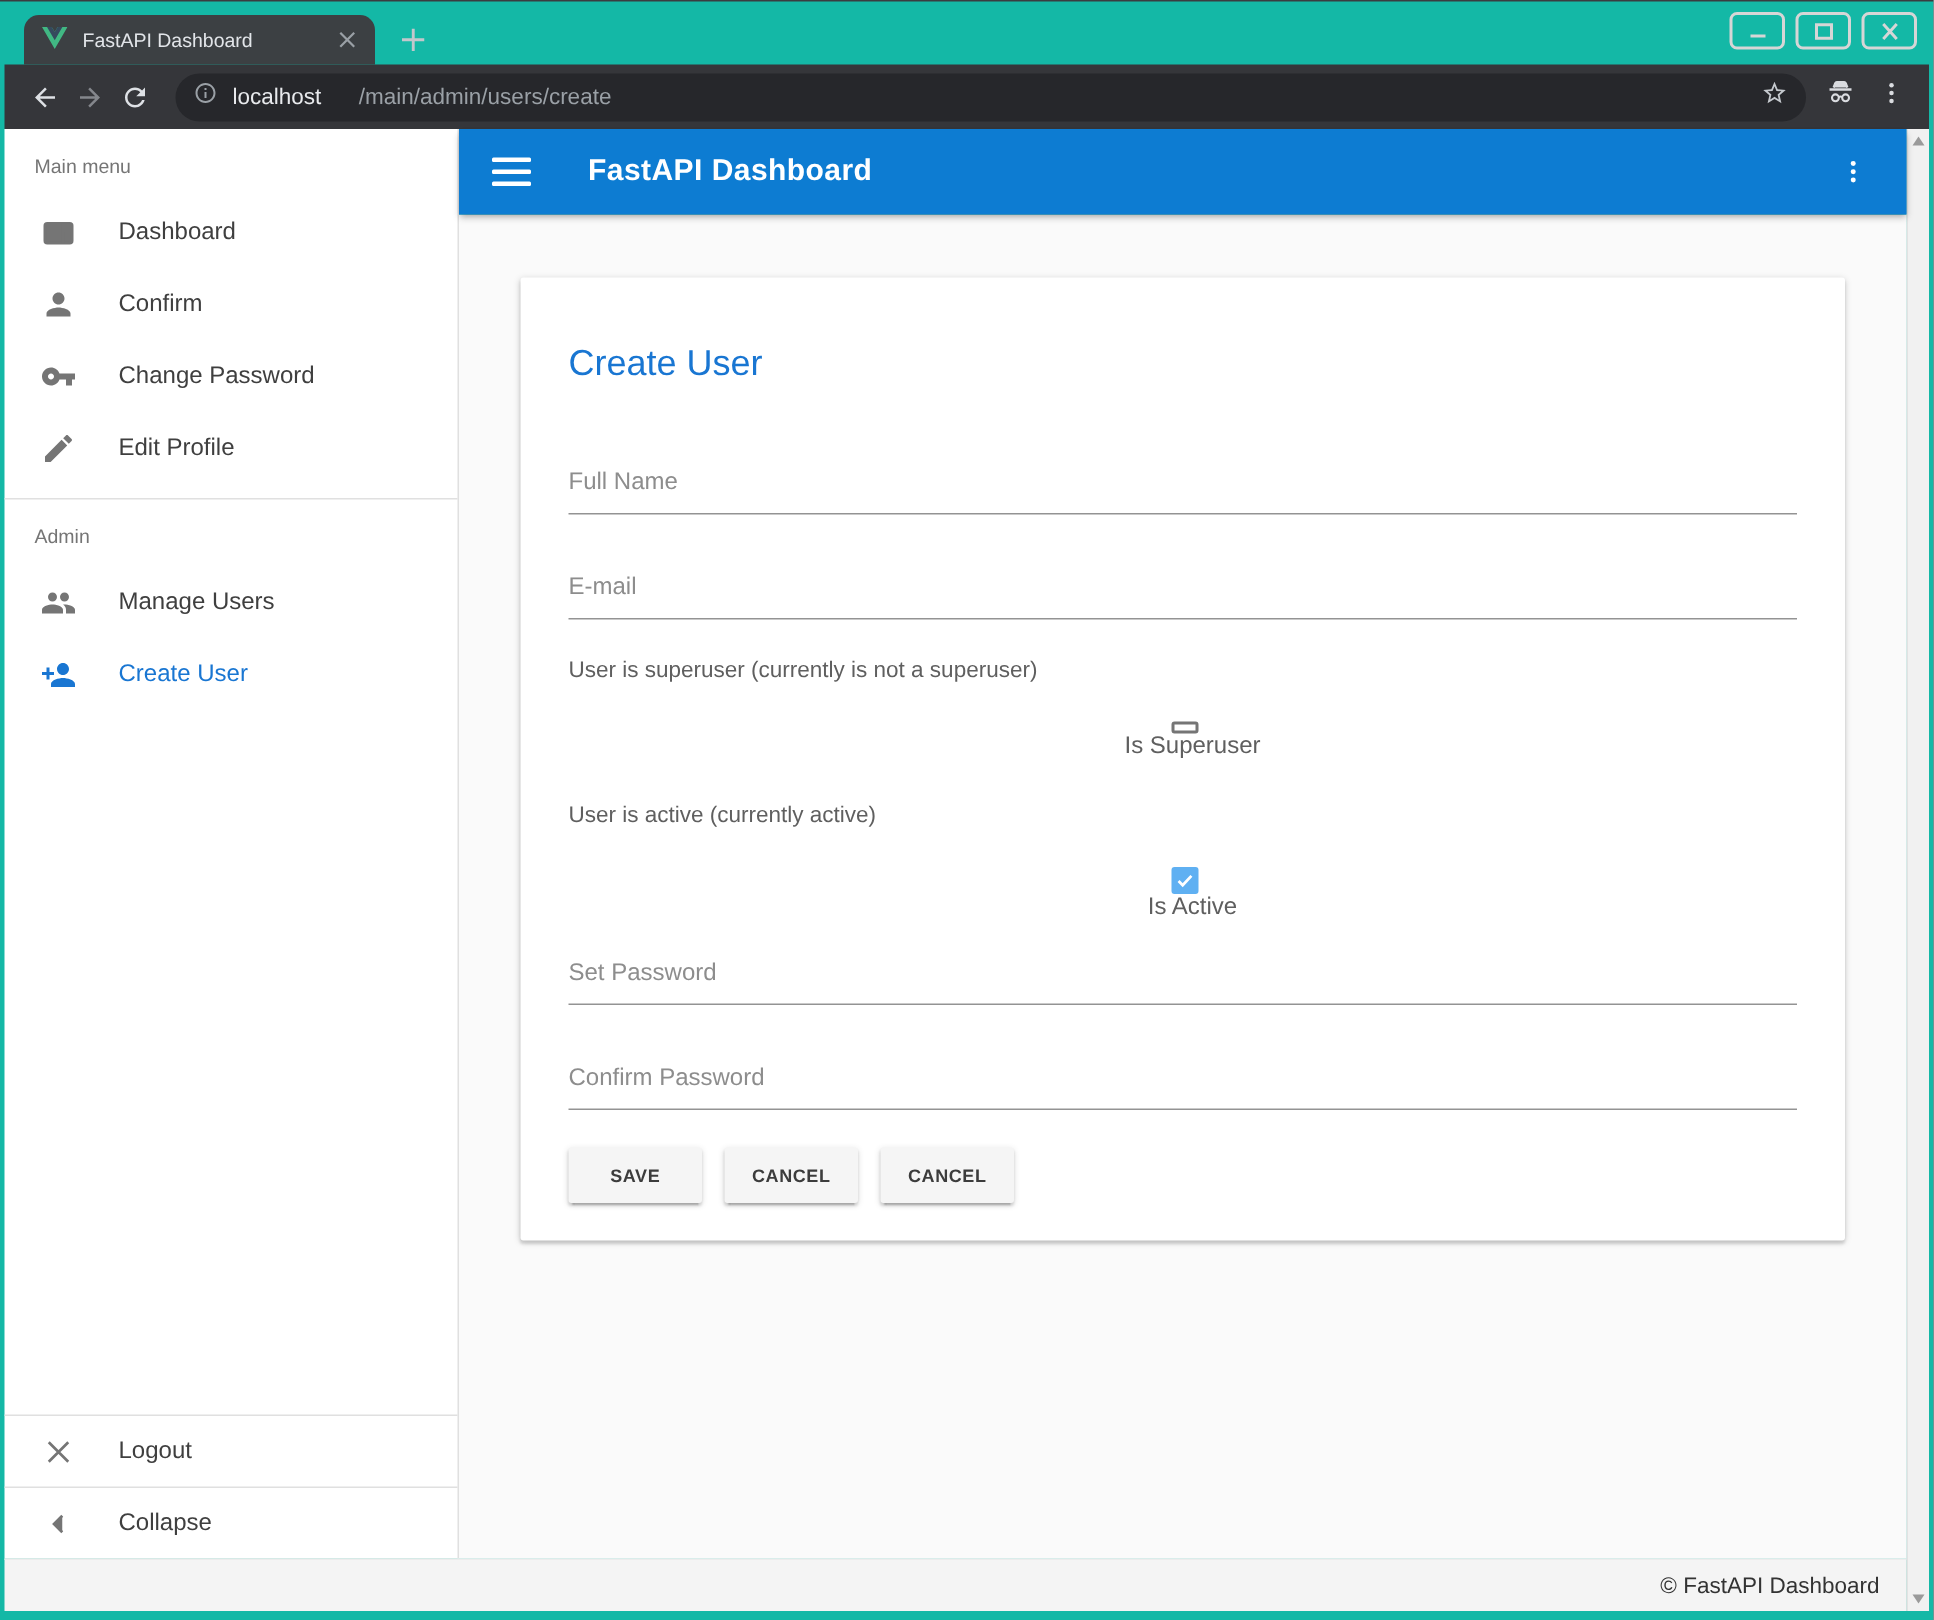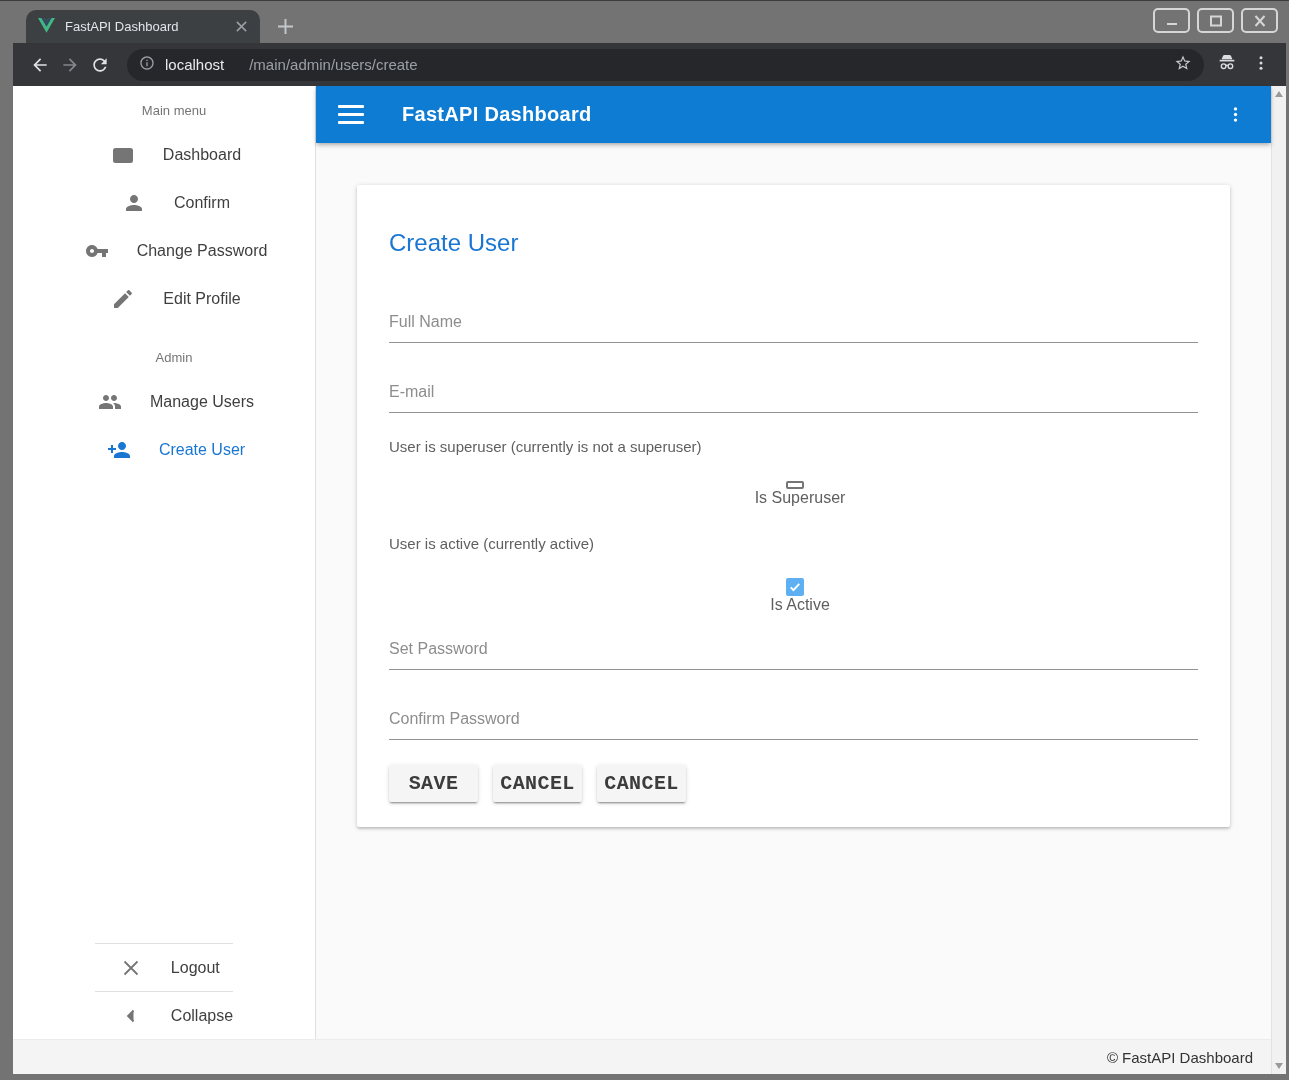--- a/index.html
+++ b/index.html
@@ -1,20 +1,20 @@
 <!DOCTYPE html>
 <html style="--appbar_blue: #0d7cd2; --accent: #1976d2; --checkbox_checked: #5fb0f2;"><head>
 <meta charset="utf-8">
 <style>
   * { box-sizing: border-box; margin: 0; padding: 0; }
   html,body { width:1289px; height:1080px; overflow:hidden; }
   body { font-family:"Liberation Sans", sans-serif; background:#1a1b1e; }
 
   .window { width:1289px; height:1080px; display:flex; flex-direction:column;
-            background:#737373; padding:0 3px 6px 13px; border-top:1px solid #3a3c40; }
+            background:#14b8a6; padding:0 3px 6px 3px; border-top:1px solid #3a3c40; }
 
   
   .titlebar { height:42px; display:flex; align-items:flex-end; position:relative; }
   .tab { width:234px; height:33px; margin-left:13px; background:#3c4043;
          border-radius:10px 10px 0 0; display:flex; align-items:center; padding:0 10px 0 12px; }
   .tab-favicon { width:17px; height:17px; flex:0 0 auto; }
   .tab-title { color:#e2e5e9; font-size:13px; margin-left:10px; flex:1;
                white-space:nowrap; overflow:hidden; }
   .tab-close { width:18px; height:18px; display:flex; align-items:center; justify-content:center; }
   .tab-close svg { width:13px; height:13px; stroke:#9aa0a6; }
@@ -42,21 +42,21 @@
   .incog svg { width:22px; height:22px; stroke:#dadce0; fill:#dadce0; }
   .kebab-dark svg { width:18px; height:18px; fill:#dadce0; }
 
   
   .page { flex:1; display:flex; min-height:0; }
   .page-left { flex:1; display:flex; flex-direction:column; min-width:0; }
   .page-body { flex:1; display:flex; min-height:0; }
 
   
   .sidebar { width:303px; background:#ffffff; border-right:1px solid #e0e0e0;
-             display:flex; flex-direction:column;align-items:center; }
+             display:flex; flex-direction:column; }
   .subheader { padding:17px 0 13px 20px; font-size:13px; color:#757575; }
   .nav-item { height:48px; display:flex; align-items:center; padding-left:24px; cursor:pointer; }
   .nav-item .nv-icon { width:24px; height:24px; color:#757575; flex:0 0 auto; }
   .nav-item .nv-icon svg { width:24px; height:24px; fill:currentColor; }
   .nav-item .nv-label { margin-left:28px; font-size:16px; color:#3f3f3f; }
   .nav-item.active .nv-icon { color:var(--accent,#1976d2); }
   .nav-item.active .nv-label { color:var(--accent,#1976d2); }
   .side-divider { border-top:1px solid #e0e0e0; margin-top:9px; }
   .sidebar-bottom { margin-top:auto; }
   .sidebar-bottom .nav-item { border-top:1px solid #e0e0e0; }
@@ -89,21 +89,21 @@
   .cb-row { margin-top:26px; display:flex; align-items:center; height:26px;flex-direction:column; }
   .cb-box { width:18px; height:18px; border:2px solid #757575; border-radius:2px; margin-left:3px;
             display:flex; align-items:center; justify-content:center; background:#fff; }
   .cb-box.checked { background:var(--checkbox_checked,#5fb0f2); border-color:var(--checkbox_checked,#5fb0f2); }
   .cb-box svg { width:14px; height:14px; stroke:#ffffff; fill:none; }
   .cb-label { margin-left:13px; font-size:16px; color:#5f5f5f; }
   .tf-late { margin-top:32px; }
 
   .btn-row { margin-top:25px; display:flex; gap:15px; }
   .btn { min-width:89px; height:37px; background:#f5f5f5; border:none; border-radius:2px;
-         font-family:Liberation Mono, monospace; font-size:20px; font-weight:bold; color:#3c3c3c;
+         font-family:Liberation Sans, sans-serif; font-size:12px; font-weight:bold; color:#3c3c3c;
          letter-spacing:.4px; box-shadow:0 3px 1px -2px rgba(0,0,0,.2), 0 2px 2px rgba(0,0,0,.14), 0 1px 5px rgba(0,0,0,.12);
          cursor:pointer; }
 
   
   .footer { height:35px; background:#f4f4f4; display:flex; align-items:center;
             justify-content:flex-end; padding-right:18px; border-top:1px solid #ececec; }
   .footer-text { font-size:15px; color:#333333; }
 
   
   .scrollbar { width:15px; background:#f1f1f1; border-left:1px solid #e2e2e2;

